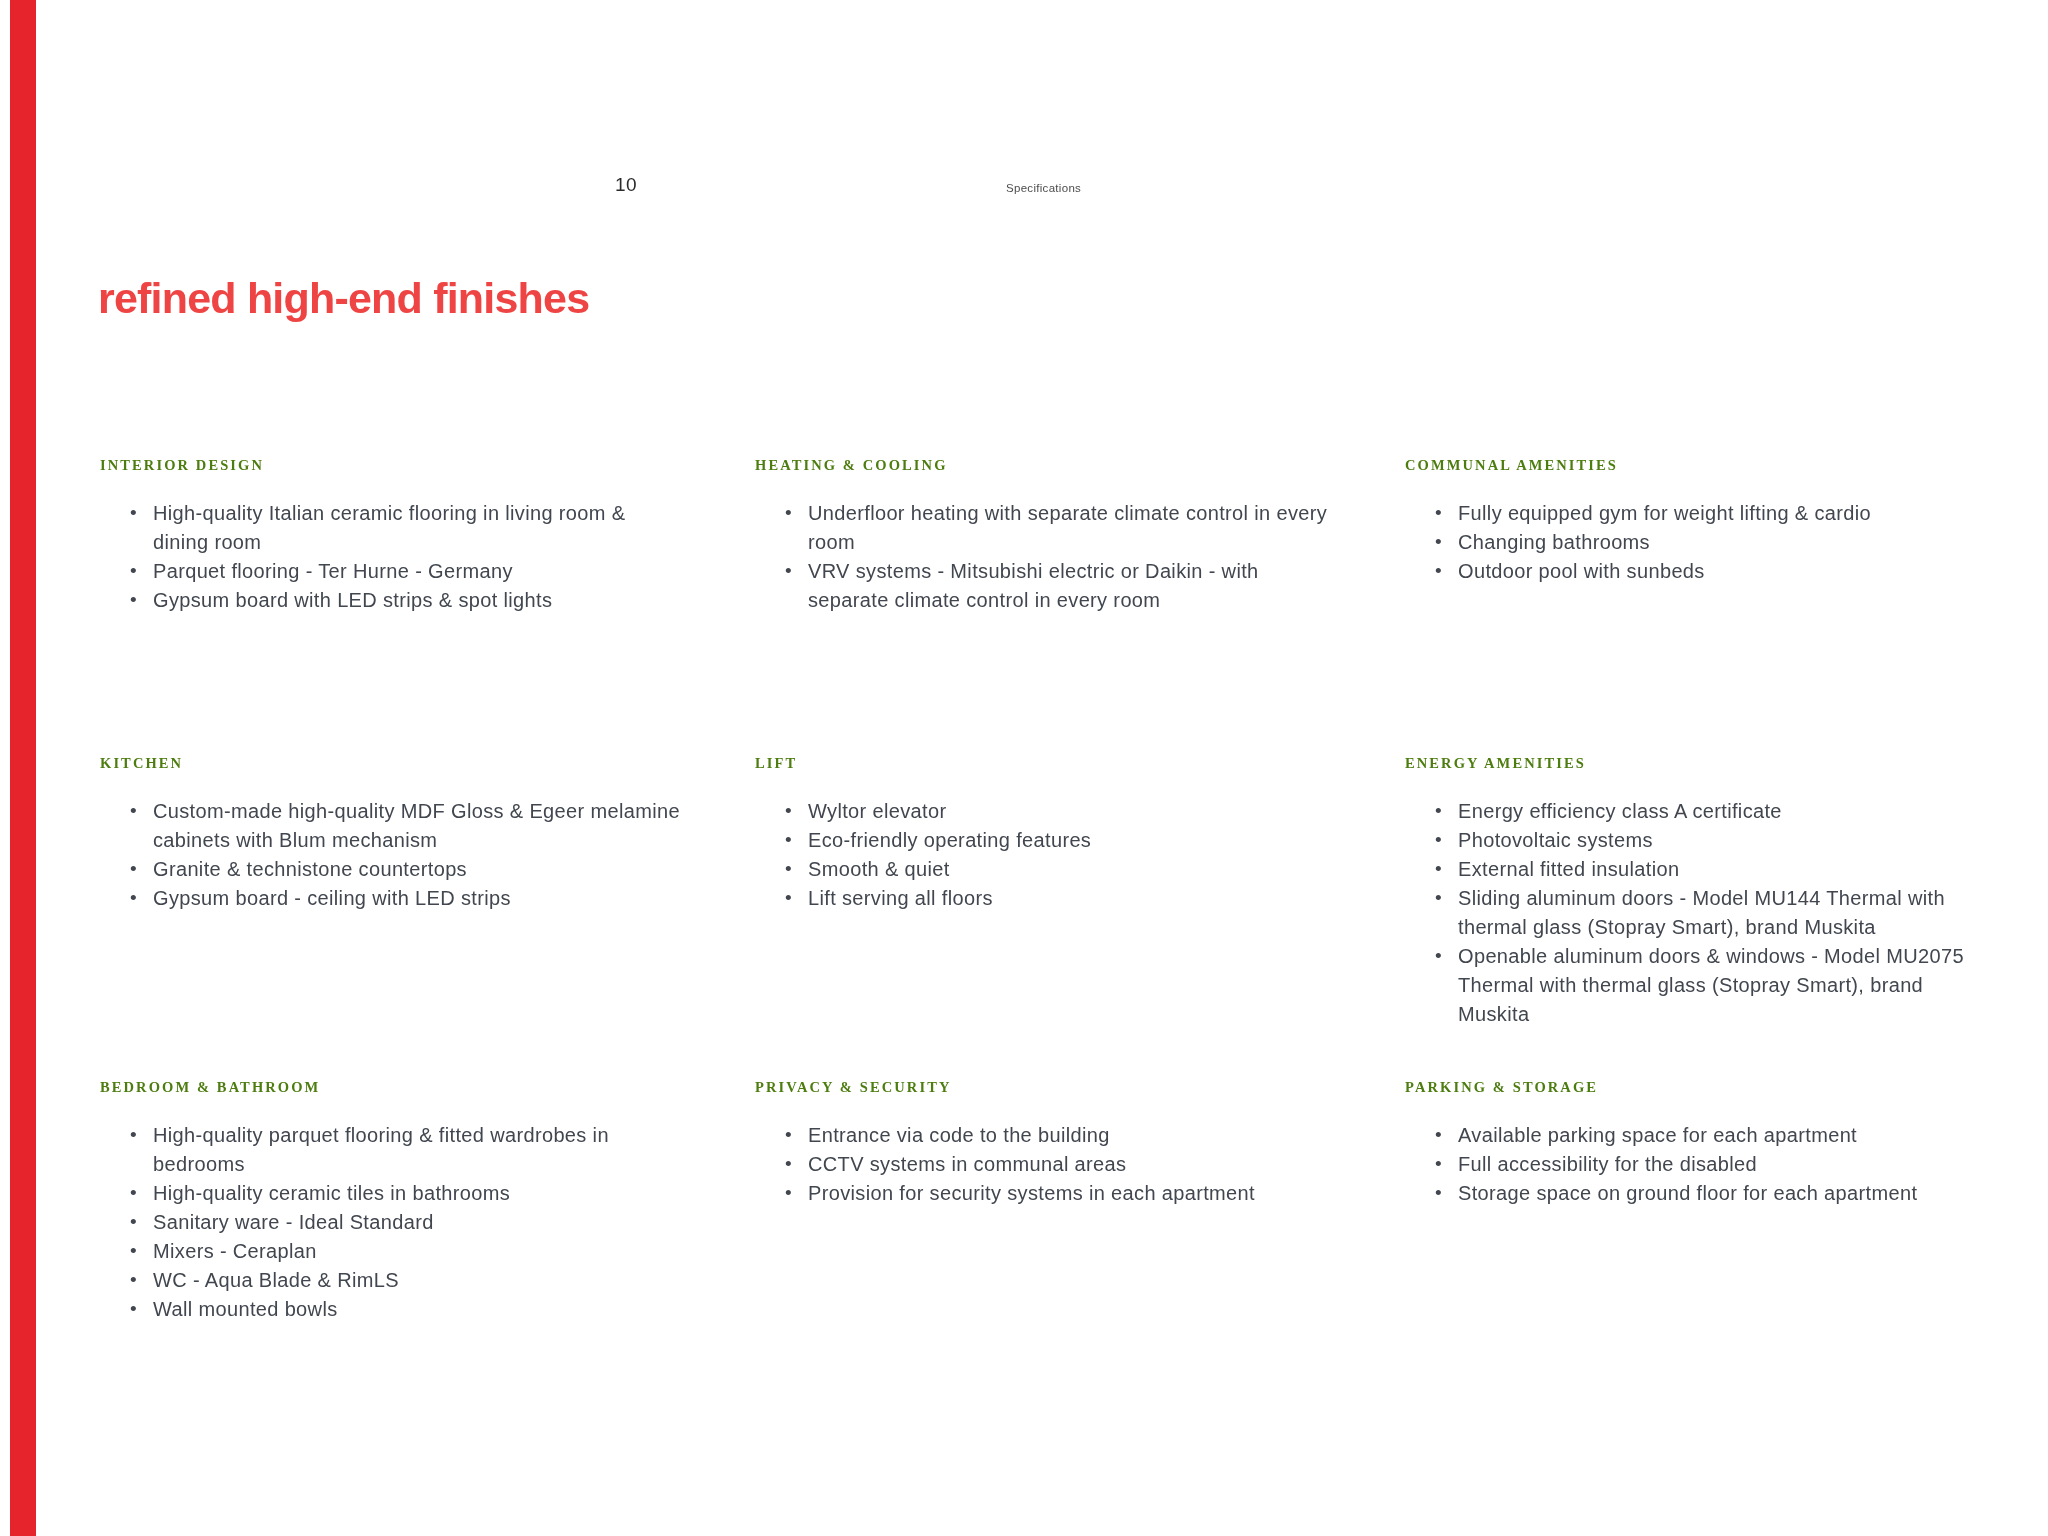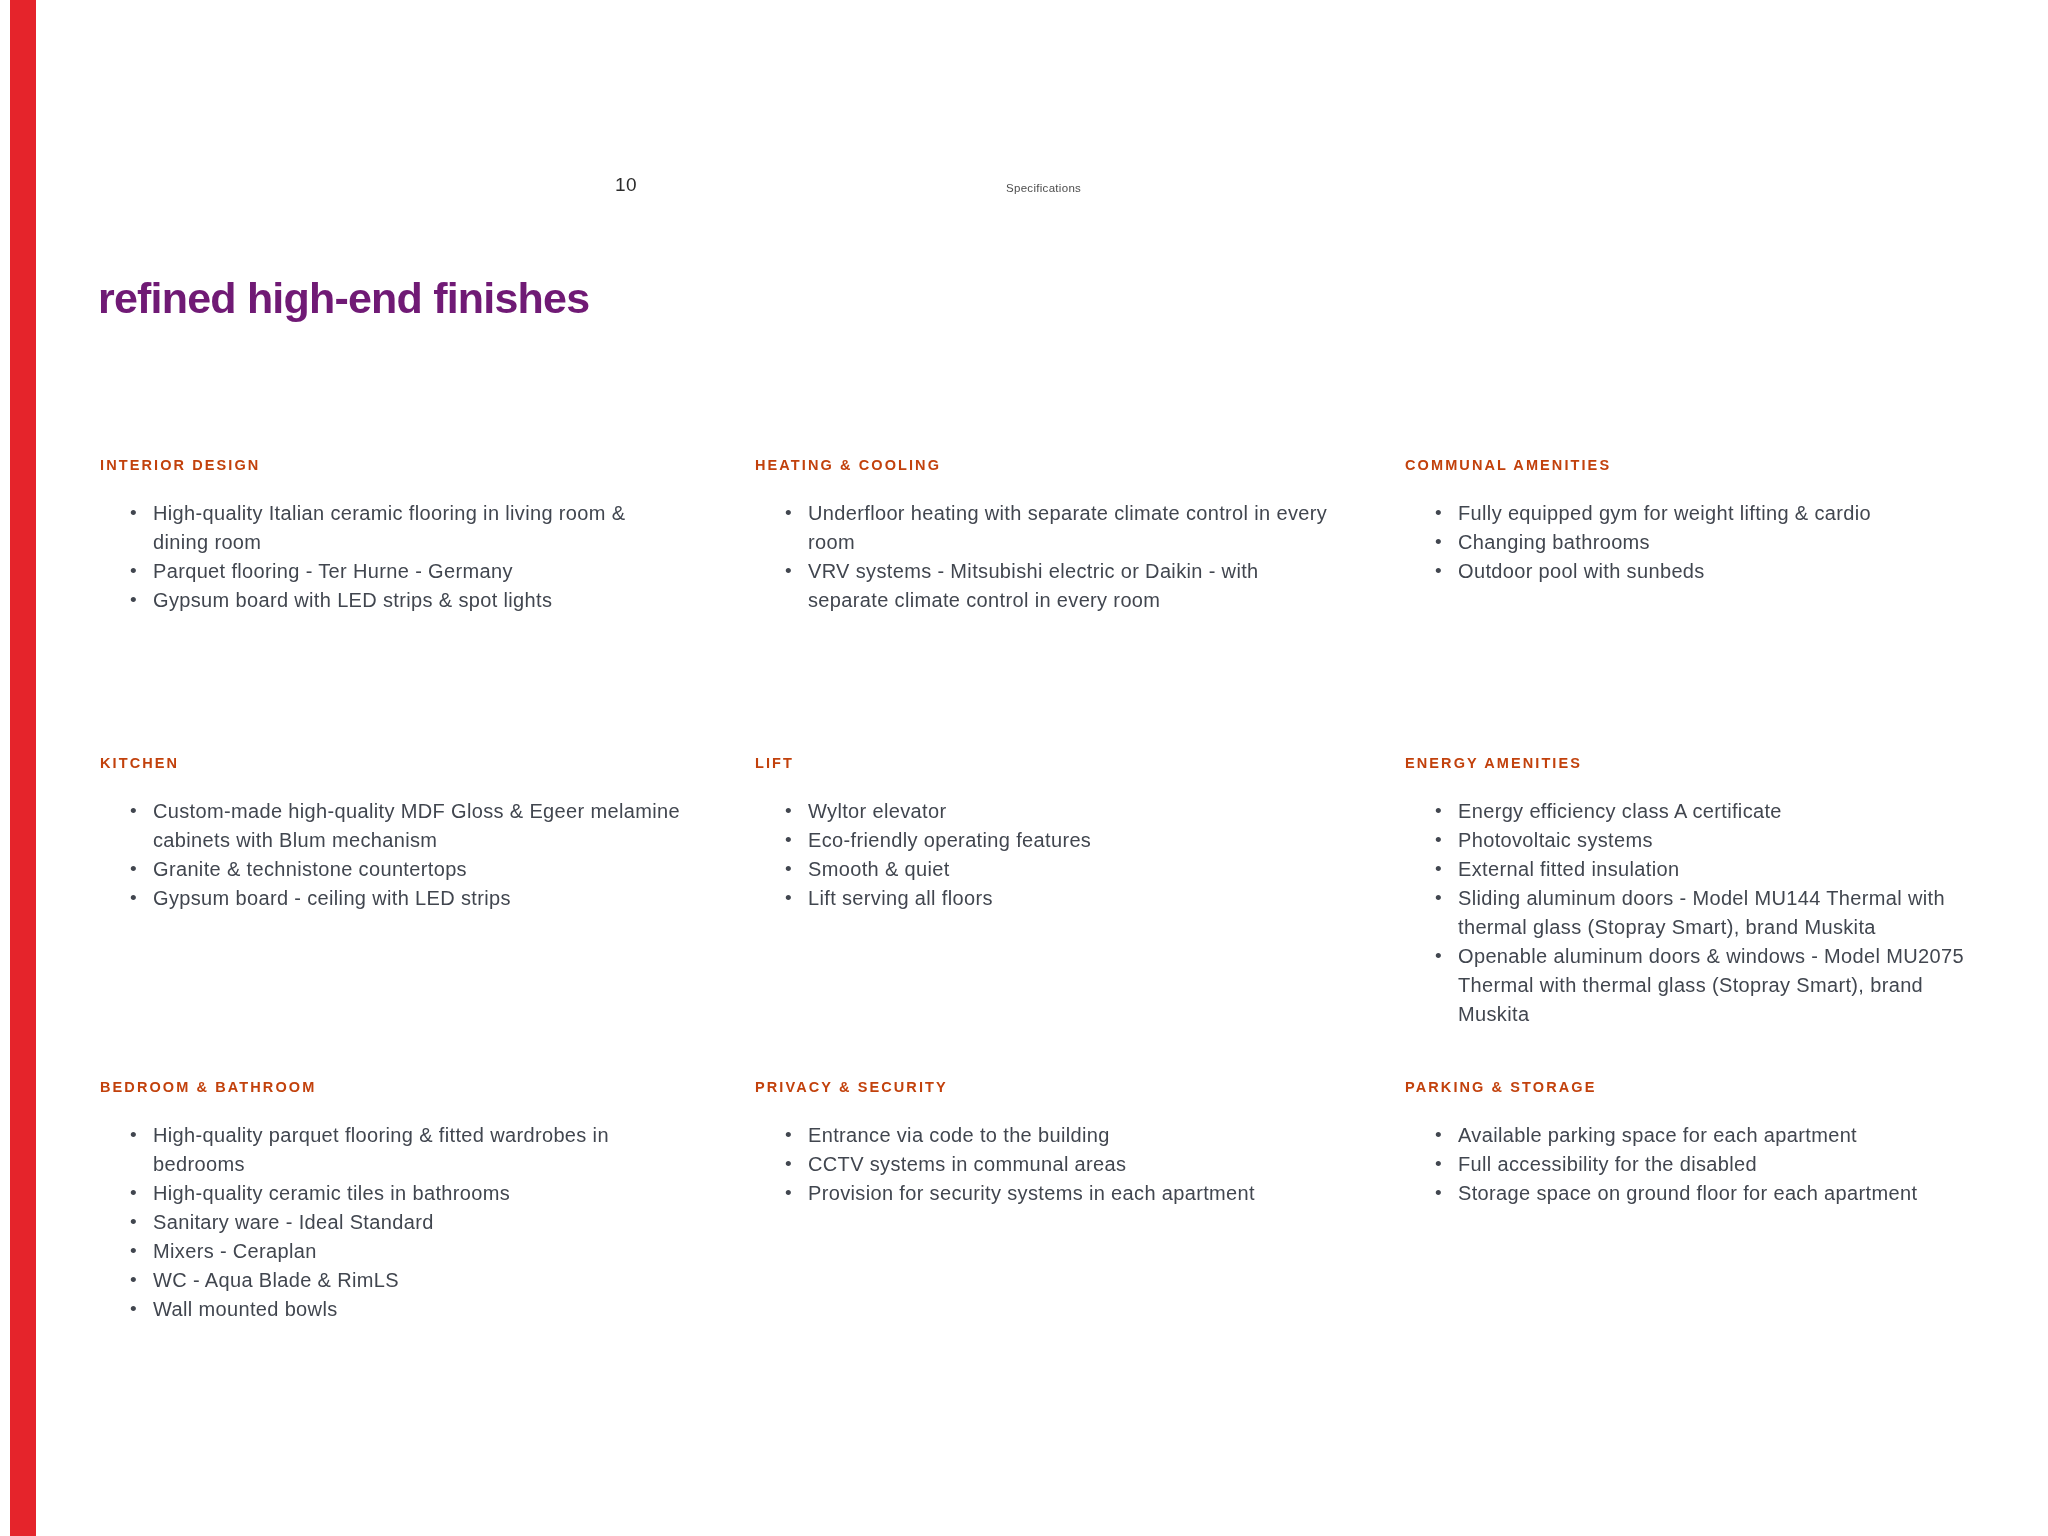--- a/index.html
+++ b/index.html
@@ -23,37 +23,38 @@
   }
   .page-header-label{
     position:absolute;left:1006px;top:181px;
     font-size:11.5px;line-height:14px;color:#4d4d4d;
     letter-spacing:.3px;
   }
 
   .page-title{
     position:absolute;left:98px;top:274px;margin:0;
     font-size:43px;line-height:48px;font-weight:700;
-    letter-spacing:-.8px;color:#701a75;
+    letter-spacing:-.8px;color:#ef4444;
     white-space:nowrap;
   }
 
   .sec{position:absolute;width:595px;}
   .col1{left:100px}
   .col2{left:755px}
   .col3{left:1405px}
   .row1{top:455px}
   .row2{top:753px}
   .row3{top:1077px}
 
   .sec-title{
     margin:0 0 24px 0;
     font-size:14.5px;line-height:20px;font-weight:700;
-    letter-spacing:2.1px;color:#c2410c;
+    letter-spacing:2.1px;color:#4d7c0f;
     white-space:nowrap;
+    font-family:Liberation Serif, serif;
   }
   .spec-list{margin:13px;padding:0;list-style:none;}
   .spec-list li{
     position:relative;
     padding-left:40px;
     font-size:20px;line-height:29px;
     letter-spacing:.35px;
     color:#41464f;
   }
   .spec-list li::before{

